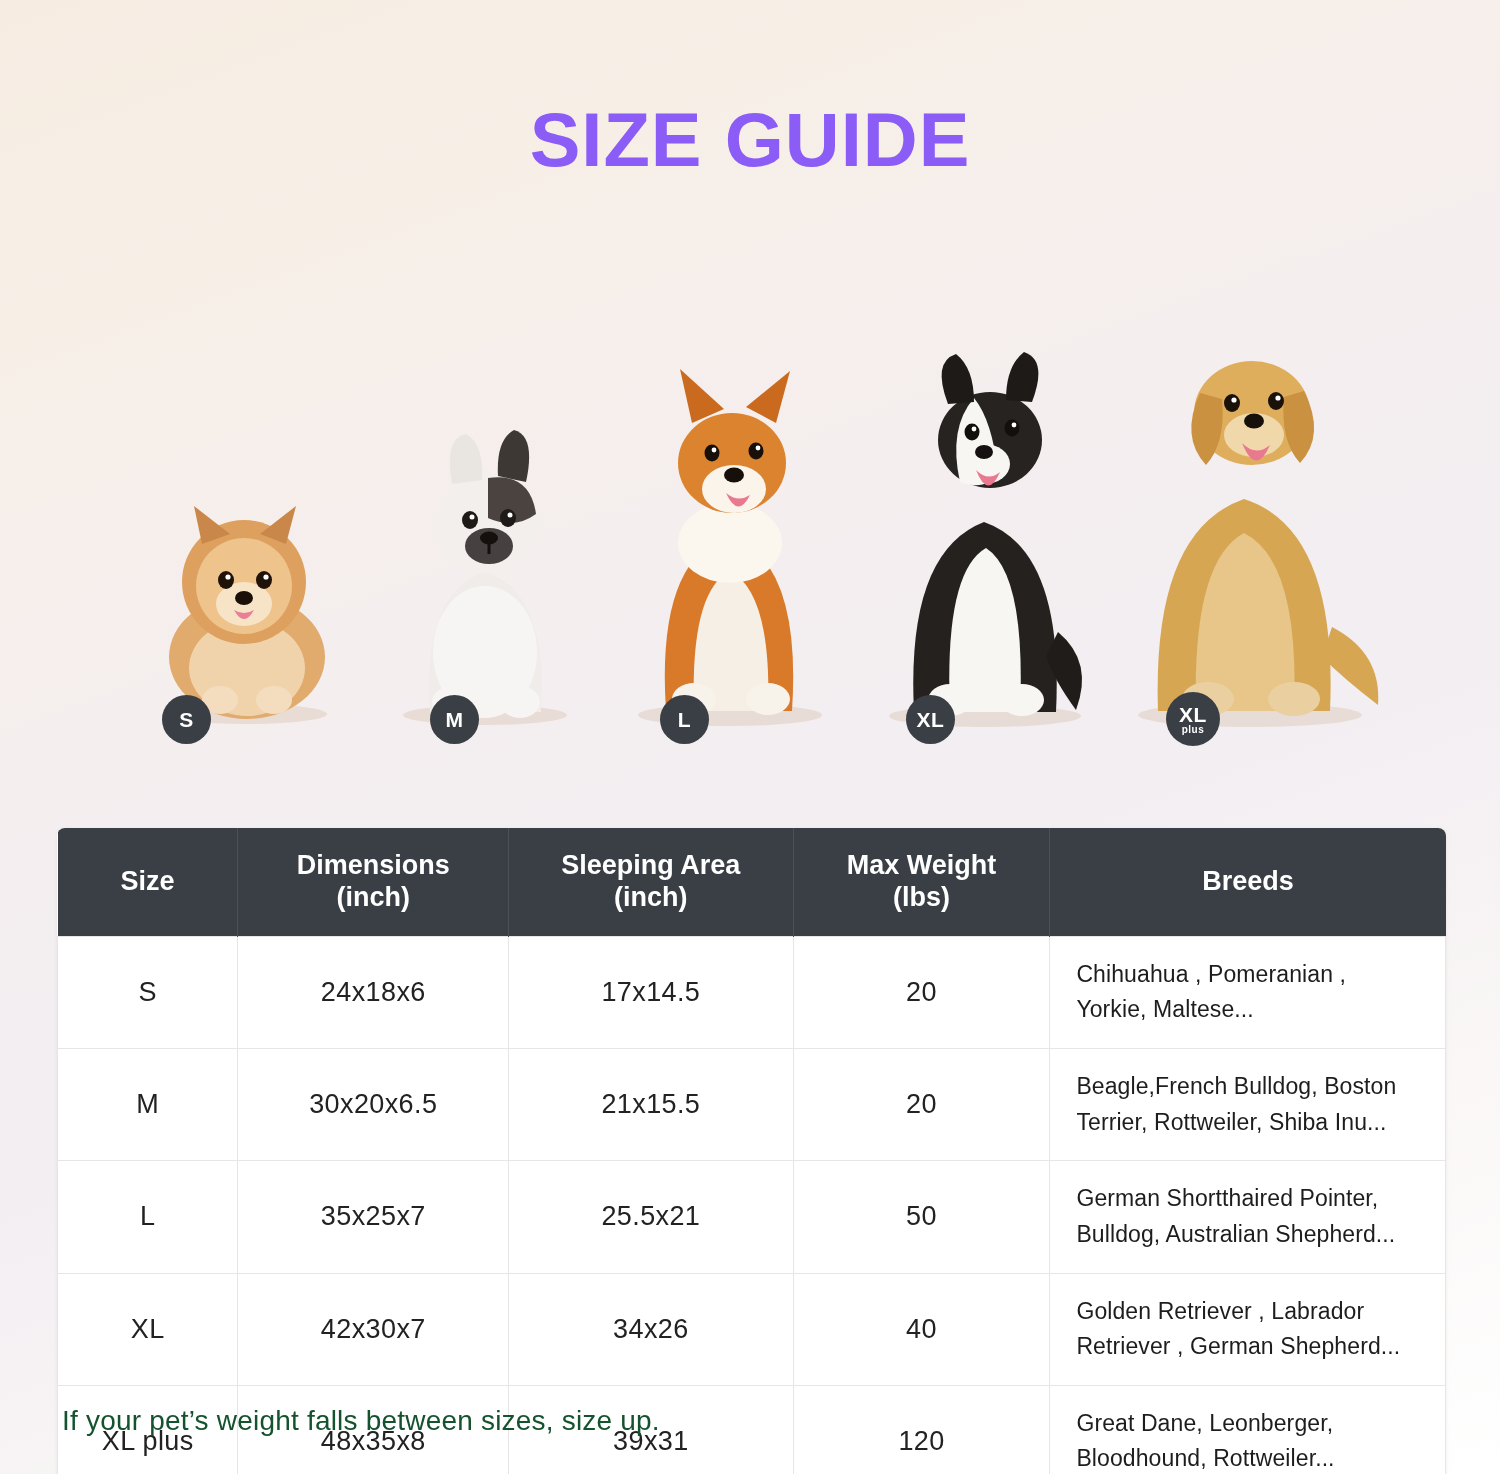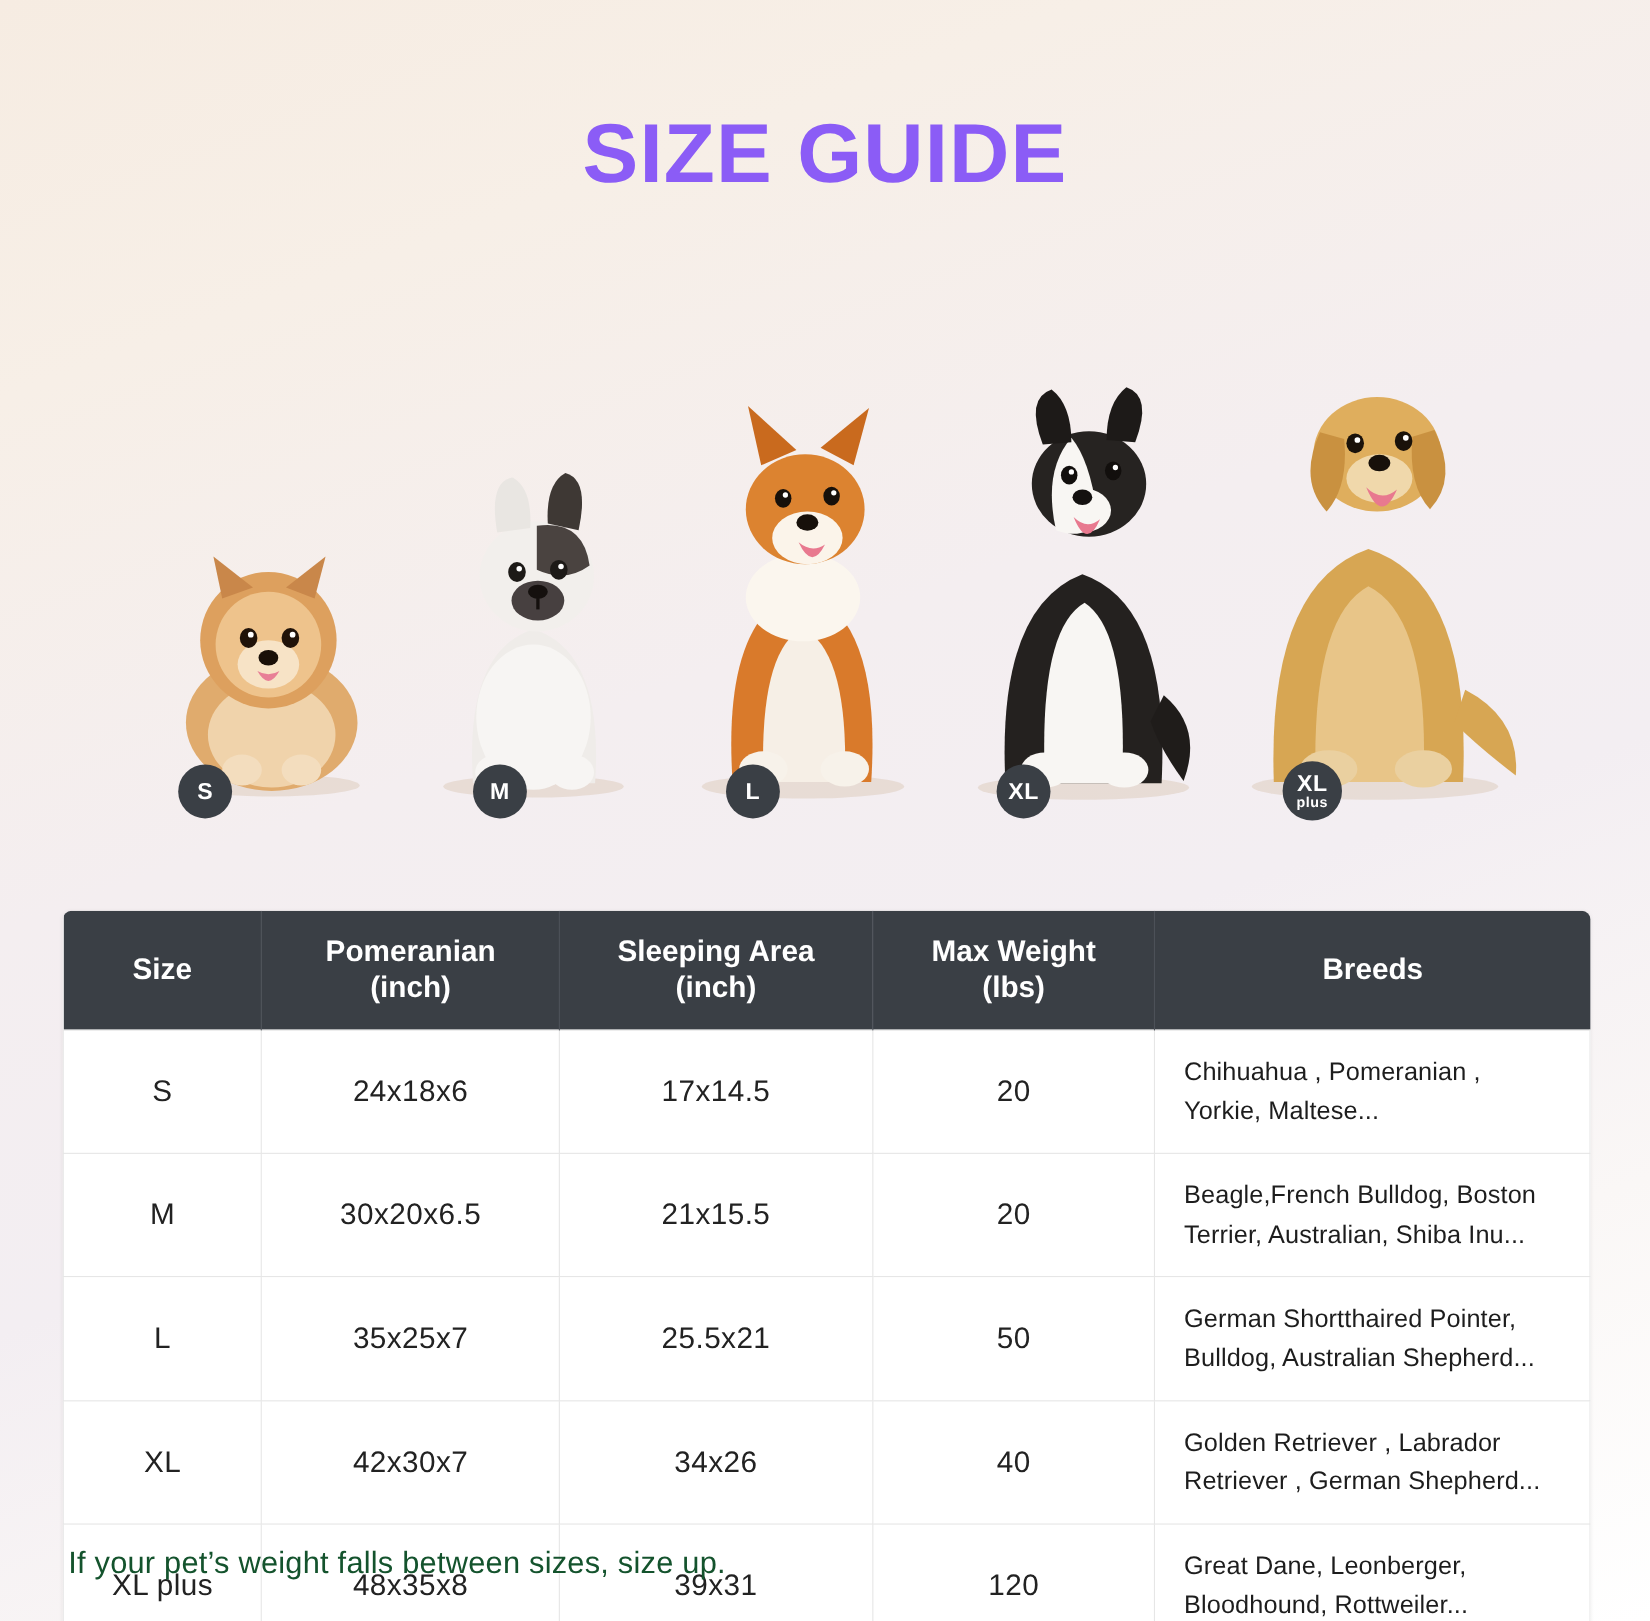--- a/index.html
+++ b/index.html
@@ -48,21 +48,21 @@
     color: #ffffff;
     display: flex;
     flex-direction: column;
     align-items: center;
     justify-content: center;
     font-weight: 600;
     line-height: 1;
     z-index: 5;
   }
   .badge .b-main { font-size: 21px; letter-spacing: 0.5px; }
-  .badge .b-sub { font-size: 13px; margin-top: 0; letter-spacing: 0.5px; }
+  .badge .b-sub { font-size: 10px; margin-top: 0; letter-spacing: 0.5px; }
 
   
   .table-wrap {
     position: absolute;
     top: 828px;
     left: 57px;
     width: 1389px;
     border-radius: 8px;
     overflow: hidden;
     box-shadow: 0 1px 4px rgba(0,0,0,0.06);
@@ -292,21 +292,21 @@
         <col class="c-sleep">
         <col class="c-weight">
         <col class="c-breeds">
     </colgroup>
     <thead>
       <tr>
         <th>
           <span>Size</span>
         </th>
         <th>
-          <span>Pomeranian</span><br>
+          <span>Dimensions</span><br>
           <span>(inch)</span>
         </th>
         <th>
           <span>Sleeping Area</span><br>
           <span>(inch)</span>
         </th>
         <th>
           <span>Max Weight</span><br>
           <span>(lbs)</span>
         </th>
@@ -326,21 +326,21 @@
           <span>Yorkie, Maltese...</span>
         </td>
       </tr>
       <tr>
         <td>M</td>
         <td>30x20x6.5</td>
         <td>21x15.5</td>
         <td>20</td>
         <td class="breeds">
           <span>Beagle,French Bulldog, Boston</span><br>
-          <span>Terrier, Australian, Shiba Inu...</span>
+          <span>Terrier, Rottweiler, Shiba Inu...</span>
         </td>
       </tr>
       <tr>
         <td>L</td>
         <td>35x25x7</td>
         <td>25.5x21</td>
         <td>50</td>
         <td class="breeds">
           <span>German Shortthaired Pointer,</span><br>
           <span>Bulldog, Australian Shepherd...</span>

